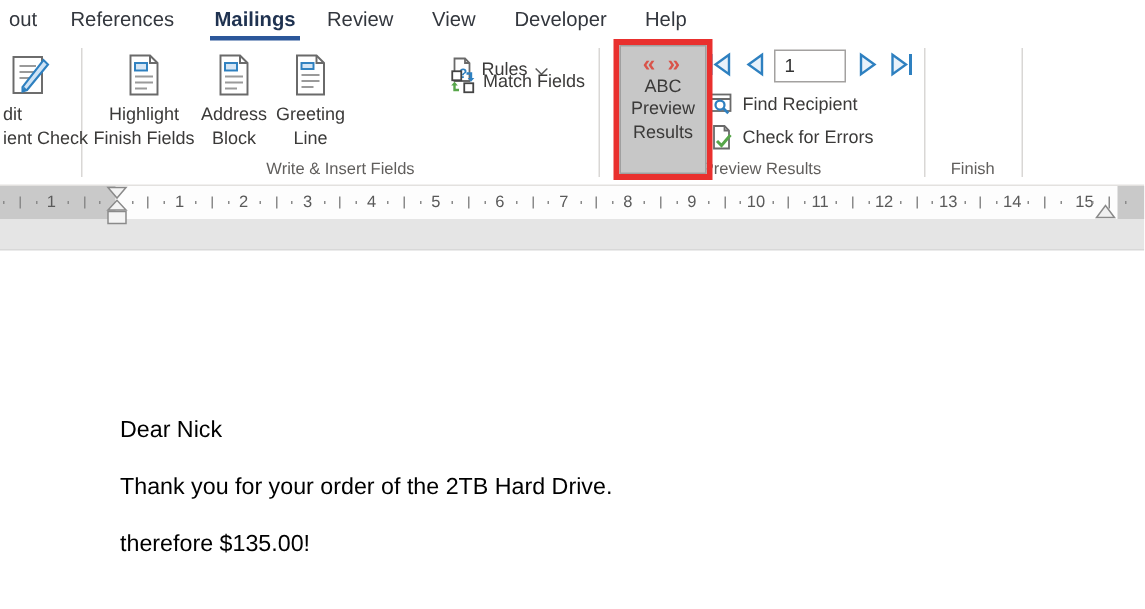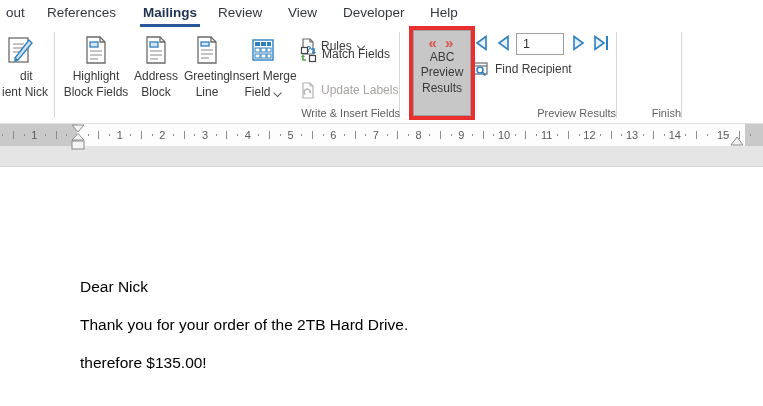--- a/index.html
+++ b/index.html
@@ -8,21 +8,21 @@
   #app { position:relative; width:763px; height:406px; background:#fff; overflow:hidden; }
 
   
   .menubar { position:absolute; left:0; top:0; width:763px; height:28px; background:#fff; }
   .tab { position:absolute; top:0; height:27px; line-height:26px; font-size:13.5px; color:#33373e; padding:0 3px; cursor:default; white-space:nowrap; }
   .tab.active { font-weight:bold; color:#1f3250; border-bottom:3px solid #2b579a; }
 
   
   .ribbon { position:absolute; left:0; top:28px; width:763px; height:96px; background:#fff; border-bottom:1px solid #e3e1df; }
   .vsep { position:absolute; top:4px; height:86px; width:1px; background:#d9d7d5; }
-  .grouplabel { position:absolute; top:79px; font-size:11px; color:#605e5c; text-align:right; white-space:nowrap; }
+  .grouplabel { position:absolute; top:79px; font-size:11px; color:#605e5c; text-align:center; white-space:nowrap; }
 
   .bigbtn { position:absolute; top:2px; height:88px; text-align:center; cursor:default; }
   .bigbtn .bicon { position:absolute; top:4px; left:0; right:0; height:32px; display:flex; justify-content:center; align-items:center; }
   .bigbtn .l1 { position:absolute; top:39px; left:50%; transform:translateX(-50%); font-size:12px; color:#3b3a39; white-space:nowrap; line-height:15px; }
   .bigbtn .l2 { position:absolute; top:55px; left:50%; transform:translateX(-50%); font-size:12px; color:#3b3a39; white-space:nowrap; line-height:15px; display:flex; align-items:center; gap:3px; }
 
   .smallbtn { position:absolute; left:300px; height:20px; display:flex; align-items:center; gap:5px; font-size:12px; color:#3b3a39; white-space:nowrap; cursor:default; }
   .smallbtn.disabled { color:#a6a4a2; }
 
   .chev { display:inline-block; width:8px; height:8px; position:relative; }
@@ -82,37 +82,37 @@
       <span class="bicon">
         <svg width="30" height="30" viewBox="0 0 30 30">
           <rect x="3" y="3" width="19" height="24" fill="#fff" stroke="#6a6a6a" stroke-width="1.3"></rect>
           <line x1="7" y1="9" x2="18" y2="9" stroke="#9a9a9a" stroke-width="1.2"></line>
           <line x1="7" y1="13" x2="18" y2="13" stroke="#9a9a9a" stroke-width="1.2"></line>
           <line x1="7" y1="17" x2="14" y2="17" stroke="#9a9a9a" stroke-width="1.2"></line>
           <polygon points="9,26 12,25 26,8 23,5 9,23" fill="#cfe3f5" stroke="#2e80c0" stroke-width="1.4"></polygon>
           <polygon points="9,26 12.5,25.2 9.8,22.7" fill="#2e80c0"></polygon>
         </svg>
       </span>
-      <span class="l1" style="transform:none;left:24px">dit</span>
-      <span class="l2" style="transform:none;left:6px">ient Nick</span>
+      <span class="l1" style="transform:none;left:6px">dit</span>
+      <span class="l2" style="transform:none;left:6px">ient Check</span>
     </div>
 
     <div class="bigbtn" style="left:62px;width:68px">
       <span class="bicon">
         <svg width="26" height="30" viewBox="0 0 26 30">
           <path d="M4 2 h13 l5 5 v21 h-18 z" fill="#fff" stroke="#6a6a6a" stroke-width="1.3"></path>
           <path d="M17 2 v5 h5" fill="none" stroke="#6a6a6a" stroke-width="1.3"></path>
           <rect x="7" y="7" width="8" height="5" fill="#d6e6f5" stroke="#2e80c0" stroke-width="1.3"></rect>
           <line x1="7" y1="16" x2="19" y2="16" stroke="#9a9a9a" stroke-width="1.2"></line>
           <line x1="7" y1="20" x2="19" y2="20" stroke="#9a9a9a" stroke-width="1.2"></line>
           <line x1="7" y1="24" x2="15" y2="24" stroke="#9a9a9a" stroke-width="1.2"></line>
         </svg>
       </span>
       <span class="l1">Highlight</span>
-      <span class="l2">Block Fields</span>
+      <span class="l2">Finish Fields</span>
     </div>
 
     <div class="bigbtn" style="left:130px;width:52px">
       <span class="bicon">
         <svg width="26" height="30" viewBox="0 0 26 30">
           <path d="M4 2 h13 l5 5 v21 h-18 z" fill="#fff" stroke="#6a6a6a" stroke-width="1.3"></path>
           <path d="M17 2 v5 h5" fill="none" stroke="#6a6a6a" stroke-width="1.3"></path>
           <rect x="7" y="7" width="8" height="5" fill="#d6e6f5" stroke="#2e80c0" stroke-width="1.3"></rect>
           <line x1="7" y1="16" x2="19" y2="16" stroke="#9a9a9a" stroke-width="1.2"></line>
           <line x1="7" y1="20" x2="19" y2="20" stroke="#9a9a9a" stroke-width="1.2"></line>
@@ -131,41 +131,20 @@
           <rect x="7" y="7" width="8" height="4" fill="#d6e6f5" stroke="#2e80c0" stroke-width="1.3"></rect>
           <line x1="7" y1="15" x2="19" y2="15" stroke="#9a9a9a" stroke-width="1.2"></line>
           <line x1="7" y1="19" x2="19" y2="19" stroke="#9a9a9a" stroke-width="1.2"></line>
           <line x1="7" y1="23" x2="15" y2="23" stroke="#9a9a9a" stroke-width="1.2"></line>
         </svg>
       </span>
       <span class="l1">Greeting</span>
       <span class="l2">Line</span>
     </div>
 
-    <div class="bigbtn" style="left:232px;width:62px">
-      <span class="bicon">
-        <svg width="26" height="26" viewBox="0 0 26 26">
-          <rect x="3" y="3" width="20" height="20" fill="#fff" stroke="#2e80c0" stroke-width="1.4"></rect>
-          <rect x="5" y="5" width="5" height="4" fill="#2e80c0"></rect>
-            <rect x="11" y="5" width="5" height="4" fill="#2e80c0"></rect>
-            <rect x="17" y="5" width="4" height="4" fill="#2e80c0"></rect>
-          <rect x="5" y="11" width="5" height="4" fill="none" stroke="#2e80c0"></rect>
-            <rect x="11" y="11" width="5" height="4" fill="none" stroke="#2e80c0"></rect>
-            <rect x="17" y="11" width="4" height="4" fill="none" stroke="#2e80c0"></rect>
-          <rect x="5" y="17" width="5" height="4" fill="none" stroke="#2e80c0"></rect>
-            <rect x="11" y="17" width="5" height="4" fill="none" stroke="#2e80c0"></rect>
-            <rect x="17" y="17" width="4" height="4" fill="none" stroke="#2e80c0"></rect>
-        </svg>
-      </span>
-      <span class="l1">Insert Merge</span>
-      <span class="l2">
-        <span>Field</span>
-          <span class="chev"></span>
-      </span>
-    </div>
 
     <div class="smallbtn" style="top:8px">
       <span>
         <svg width="16" height="17" viewBox="0 0 16 17">
           <path d="M3 1 h7 l3 3 v12 h-10 z" fill="#fff" stroke="#6a6a6a" stroke-width="1.2"></path>
           <path d="M10 1 v3 h3" fill="none" stroke="#6a6a6a" stroke-width="1.2"></path>
           <text x="6" y="14" font-size="9" font-weight="bold" fill="#2e80c0" font-family="Liberation Sans, sans-serif">?</text>
         </svg>
       </span>
       <span>Rules</span>
@@ -179,31 +158,20 @@
           <rect x="9.5" y="9.5" width="6" height="6" fill="#fff" stroke="#444" stroke-width="1.2"></rect>
           <path d="M11 3 h3 v4" fill="none" stroke="#2e80c0" stroke-width="1.6"></path>
           <polygon points="14,8.5 11.8,6 16.2,6" fill="#2e80c0"></polygon>
           <path d="M6 14 h-3 v-4" fill="none" stroke="#57a64a" stroke-width="1.6"></path>
           <polygon points="3,8.5 0.8,11 5.2,11" fill="#57a64a"></polygon>
         </svg>
       </span>
       <span>Match Fields</span>
     </div>
 
-    <div class="smallbtn disabled" style="top:52px">
-      <span>
-        <svg width="16" height="17" viewBox="0 0 16 17">
-          <path d="M3 1 h7 l3 3 v12 h-10 z" fill="#fff" stroke="#b5b3b1" stroke-width="1.2"></path>
-          <path d="M10 1 v3 h3" fill="none" stroke="#b5b3b1" stroke-width="1.2"></path>
-          <path d="M5.5 12.5 a3 3 0 1 1 4.5 -1.5" fill="none" stroke="#b5b3b1" stroke-width="1.4"></path>
-          <polygon points="10.6,9.2 8.6,10.6 11.4,11.6" fill="#b5b3b1"></polygon>
-        </svg>
-      </span>
-      <span>Update Labels</span>
-    </div>
 
     <div class="annotation-box" style="border-color: rgb(233, 48, 46);">
       <div class="preview-btn" style="pointer-events: auto; background: rgb(199, 199, 199);">
         <span class="chevs" style="color: rgb(217, 84, 74);">« »</span>
         <span class="abc">ABC</span>
         <span class="plbl">Preview</span>
         <span class="plbl">Results</span>
       </div>
     </div>
 
@@ -236,20 +204,30 @@
         <svg width="17" height="16" viewBox="0 0 17 16">
           <rect x="1" y="2" width="13" height="11" fill="#fff" stroke="#6a6a6a" stroke-width="1.2"></rect>
           <line x1="1" y1="5" x2="14" y2="5" stroke="#6a6a6a" stroke-width="1.2"></line>
           <circle cx="7" cy="9" r="3" fill="none" stroke="#2e80c0" stroke-width="1.5"></circle>
           <line x1="9.2" y1="11.2" x2="12.5" y2="14.5" stroke="#2e80c0" stroke-width="1.8"></line>
         </svg>
       </span>
       <span>Find Recipient</span>
     </div>
 
+    <div class="iconrow" style="top:53px">
+      <span>
+        <svg width="17" height="17" viewBox="0 0 17 17">
+          <path d="M3 1 h7 l3 3 v12 h-10 z" fill="#fff" stroke="#6a6a6a" stroke-width="1.2"></path>
+          <path d="M10 1 v3 h3" fill="none" stroke="#6a6a6a" stroke-width="1.2"></path>
+          <path d="M5 11 l3 3 l6 -7" fill="none" stroke="#57a64a" stroke-width="2"></path>
+        </svg>
+      </span>
+      <span>Check for Errors</span>
+    </div>
 
 
     <div class="grouplabel" style="left:54px;width:346px">Write &amp; Insert Fields</div>
     <div class="grouplabel" style="left:400px;width:216px">Preview Results</div>
     <div class="grouplabel" style="left:616px;width:65px">Finish</div>
   </div>
 
   <div class="ruler-strip">
     <div class="ruler-band" id="ruler-band">
       <div class="ruler-white" id="ruler-white" style="left: 77px; width: 668px;"></div>

